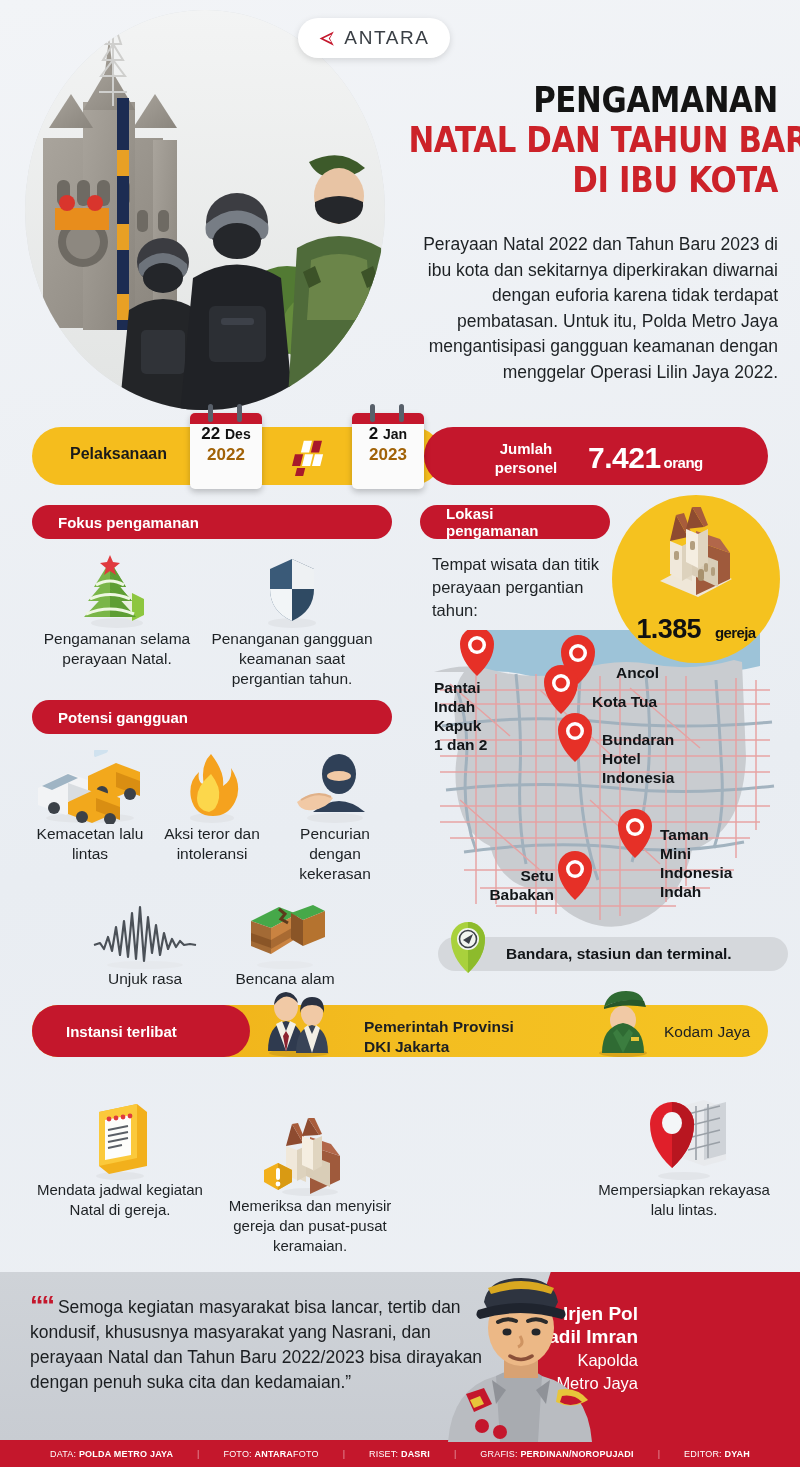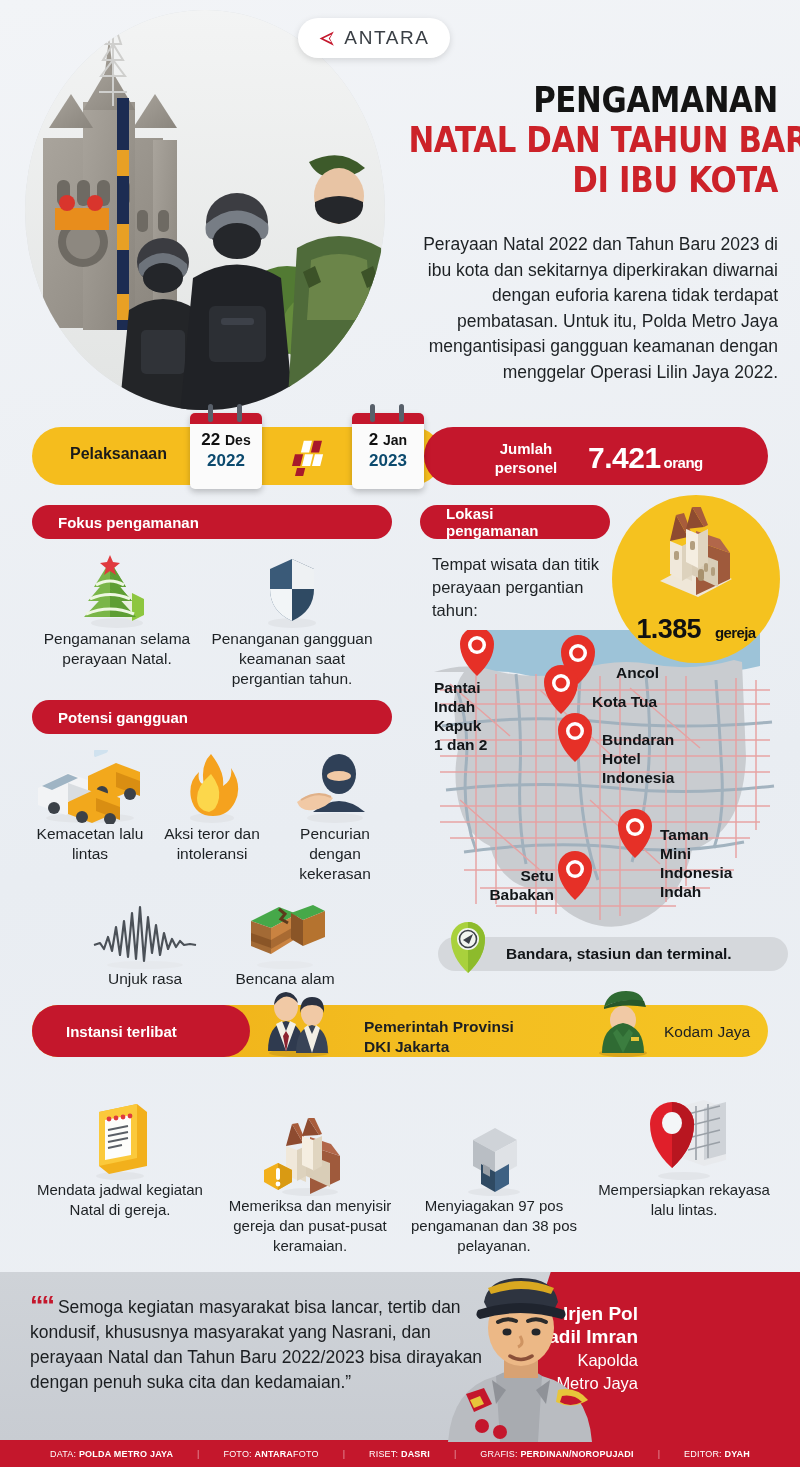--- a/index.html
+++ b/index.html
@@ -79,23 +79,23 @@
   }
   .cal {
     position: absolute; top: -14px; width: 72px; height: 76px;
     background: #fbfbfb; border-radius: 5px;
     box-shadow: 0 3px 6px rgba(0,0,0,.22);
     z-index: 4; overflow: visible;
   }
   .cal .cal-top { height: 11px; background: #c4172c; border-radius: 5px 5px 0 0; }
   .cal .ring { position:absolute; top:-9px; width:5px; height:18px; background:#58606a; border-radius:3px; }
   .cal .ring.r1 { left: 18px; } .cal .ring.r2 { left: 47px; }
-  .cal .d1 { text-align:center; margin-top: 6px; font-size: 17px; font-weight: 700; color:#111; }
+  .cal .d1 { text-align:center; margin-top: 0; font-size: 17px; font-weight: 700; color:#111; }
   .cal .d1 .mon { font-size: 14px; font-weight: 700; }
-  .cal .d2 { text-align:center; font-size: 17px; font-weight: 700; color:#0c4a6e; margin-top:1px;}
+  .cal .d2 { text-align:center; font-size: 17px; font-weight: 700; color:#a16207; margin-top:1px;}
   #cal1 { left: 158px; } #cal2 { left: 320px; }
   .mid-logo { position:absolute; left: 252px; top: 10px; width: 56px; height: 40px; z-index: 3; }
   .lbl-jumlah {
     position: absolute; left: 448px; top: 12px; width: 92px; text-align:center;
     font-size: 15px; font-weight: 700; color: #fff; line-height: 19px; z-index: 3;
   }
   .personnel-num {
     position: absolute; left: 556px; top: 14px; z-index: 3;
     font-size: 30px; font-weight: 700; color: #fff; letter-spacing: -0.5px;
   }
@@ -696,34 +696,20 @@
 
         <path d="M2 52 l14 -7 l14 7 l0 12 l-14 8 l-14 -8z" fill="#f2b01c"></path>
         <path d="M16 45 l14 7 l0 12 l-14 8z" fill="#d99a13"></path>
         <rect x="14" y="50" width="4" height="12" rx="2" fill="#fff"></rect>
         <circle cx="16" cy="66" r="2.4" fill="#fff"></circle>
       </svg>
     </div>
     <div class="cap">Memeriksa dan menyisir gereja dan pusat-pusat keramaian.</div>
   </div>
 
-  <div class="upaya-cell" style="left:406px;top:1118px;width:176px;">
-    <div class="icon-art" style="height:78px">
-      <svg width="82" height="78" viewBox="0 0 82 78">
-        <ellipse cx="41" cy="74" rx="26" ry="4" fill="#e2e5e9"></ellipse>
-        <path d="M20 22 l22 -12 l22 12 l-22 12z" fill="#cfd3d8"></path>
-        <path d="M20 22 l22 12 l0 26 l-22 -12z" fill="#b9bec4"></path>
-        <path d="M42 34 l22 -12 l0 26 l-22 12z" fill="#dfe2e6"></path>
-        <path d="M28 46 l14 8 l0 20 l-14 -8z" fill="#2f4a63"></path>
-        <path d="M42 54 l14 -8 l0 20 l-14 8z" fill="#3e6183"></path>
-        <rect x="30" y="30" width="7" height="9" fill="#9aa0a7" transform="skewY(28)"></rect>
-      </svg>
-    </div>
-    <div class="cap">Menyiagakan 97 pos pengamanan dan 38 pos pelayanan.</div>
-  </div>
 
   <div class="upaya-cell" style="left:594px;top:1098px;width:180px;">
     <div class="icon-art" style="height:82px">
       <svg width="92" height="82" viewBox="0 0 92 82">
         <ellipse cx="46" cy="78" rx="26" ry="4" fill="#e2e5e9"></ellipse>
         <path d="M44 8 l22 -6 l22 8 l0 52 l-22 6 l-22 -8z" fill="#e8eaed"></path>
         <path d="M66 10 l22 -6 l0 52 l-22 6z" fill="#cfd3d8"></path>
         <g stroke="#9aa0a7" stroke-width="1.6" fill="none">
           <path d="M50 16 l32 -8 M50 28 l32 -8 M50 40 l32 -8 M50 52 l32 -8"></path>
           <path d="M58 8 l0 54 M70 6 l0 54"></path>

